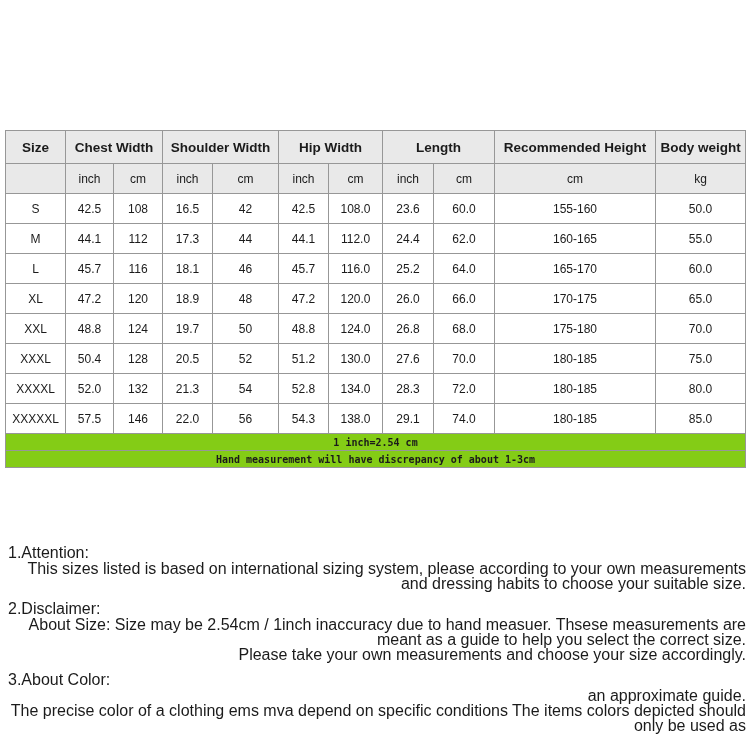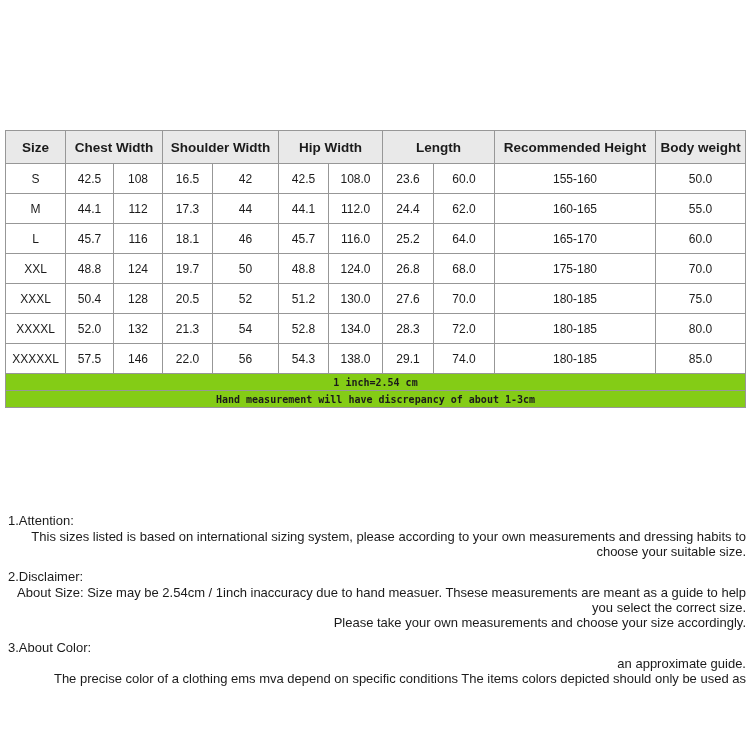--- a/index.html
+++ b/index.html
@@ -63,23 +63,23 @@
     font-family: "DejaVu Sans Mono", monospace;
     font-weight: bold;
     font-size: 10px;
     height: 16px;
   }
 
   
   .notes-area {
     position: absolute;
     left: 8px;
-    top: 513px;
+    top: 545px;
     width: 738px;
-    font-size: 13px;
+    font-size: 16px;
     line-height: 15px;
   }
   .notes-area .section { margin-bottom: 10px; }
   .notes-area .sec-title { margin: 0 0 1px 0; }
   .notes-area .sec-line { margin: 0; text-align: right; }
 </style>
 </head>
 <body>
 
 <div class="page">
@@ -102,20 +102,33 @@
       <thead>
         <tr>
           <th class="group">Size</th>
           <th class="group" colspan="2">Chest Width</th>
           <th class="group" colspan="2">Shoulder Width</th>
           <th class="group" colspan="2">Hip Width</th>
           <th class="group" colspan="2">Length</th>
           <th class="group">Recommended Height</th>
           <th class="group">Body weight</th>
         </tr>
+        <tr>
+          <th class="unit"></th>
+          <th class="unit">inch</th>
+          <th class="unit">cm</th>
+          <th class="unit">inch</th>
+          <th class="unit">cm</th>
+          <th class="unit">inch</th>
+          <th class="unit">cm</th>
+          <th class="unit">inch</th>
+          <th class="unit">cm</th>
+          <th class="unit">cm</th>
+          <th class="unit">kg</th>
+        </tr>
       </thead>
       <tbody id="size-rows">
           <tr>
             <td>S</td>
             <td>42.5</td>
             <td>108</td>
             <td>16.5</td>
             <td>42</td>
             <td>42.5</td>
             <td>108.0</td>
@@ -142,20 +155,33 @@
             <td>45.7</td>
             <td>116</td>
             <td>18.1</td>
             <td>46</td>
             <td>45.7</td>
             <td>116.0</td>
             <td>25.2</td>
             <td>64.0</td>
             <td>165-170</td>
             <td>60.0</td>
+          </tr>
+          <tr>
+            <td>XL</td>
+            <td>47.2</td>
+            <td>120</td>
+            <td>18.9</td>
+            <td>48</td>
+            <td>47.2</td>
+            <td>120.0</td>
+            <td>26.0</td>
+            <td>66.0</td>
+            <td>170-175</td>
+            <td>65.0</td>
           </tr>
           <tr>
             <td>XXL</td>
             <td>48.8</td>
             <td>124</td>
             <td>19.7</td>
             <td>50</td>
             <td>48.8</td>
             <td>124.0</td>
             <td>26.8</td>

